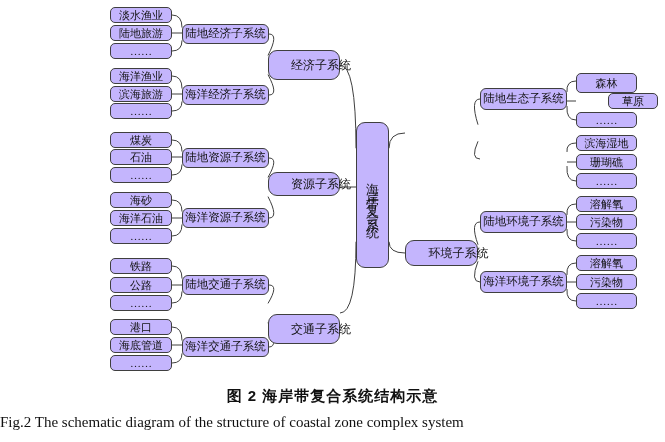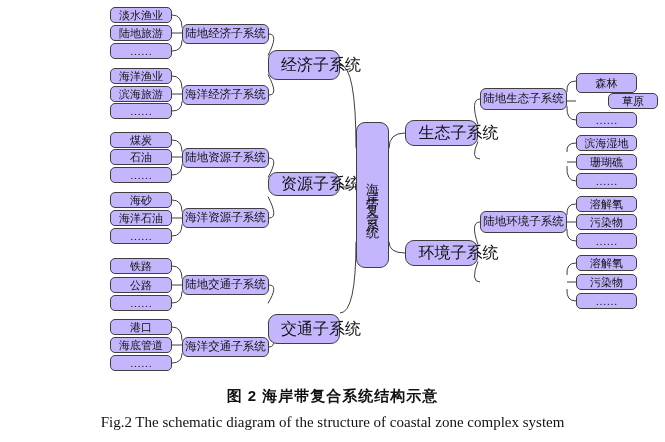--- a/index.html
+++ b/index.html
@@ -3,27 +3,27 @@
 <meta charset="utf-8">
 <style>
   html,body{margin:0;padding:0;background:#ffffff;}
   #page{position:relative;width:665px;height:442px;background:#ffffff;overflow:hidden;
         font-family:"Liberation Serif","DejaVu Serif",serif;color:#111;}
   #wires{position:absolute;left:0;top:0;width:665px;height:442px;}
   .bx{position:absolute;box-sizing:border-box;border:1px solid #3f3f3f;border-radius:5px;
       background:#c4b5fd;display:flex;align-items:center;justify-content:center;
       font-size:11px;line-height:1;white-space:nowrap;}
   .lv2{font-size:11.5px;border-radius:6px;}
-  .lv3{font-size:16px;border-radius:9px;padding-left:34px;}
+  .lv3{font-size:12px;border-radius:9px;padding-left:34px;}
   .ctr{font-size:13px;border-radius:9px;writing-mode:vertical-rl;text-orientation:upright;
        letter-spacing:7px;padding-top:4px;}
   .cap-zh{position:absolute;left:0;top:387px;width:665px;text-align:center;
           font-family:"Liberation Sans","DejaVu Sans",sans-serif;font-weight:bold;
           font-size:15px;letter-spacing:1px;}
-  .cap-en{position:absolute;left:0;top:414px;width:665px;text-align:center;
+  .cap-en{position:absolute;left:0;top:414px;width:665px;
           font-family:"Liberation Serif","DejaVu Serif",serif;font-size:15px;}
 </style>
 </head>
 <body>
 
 <div id="page">
   <svg id="wires" viewBox="0 0 665 442">
     <path id="wirepath" fill="none" stroke="#3f3f3f" stroke-width="1" d="M172,15Q182,15 182,27.6M172,33L182,33M172,51Q182,51 182,40.4M172,76Q182,76 182,88.6M172,94L182,94M172,111Q182,111 182,101.4M172,140Q182,140 182,151.6M172,157L182,157M172,175Q182,175 182,164.4M172,200Q182,200 182,211.6M172,218L182,218M172,236Q182,236 182,224.4M172,266Q182,266 182,278.6M172,285L182,285M172,303Q182,303 182,291.4M172,327Q182,327 182,340.6M172,345L182,345M172,363Q182,363 182,353.4M269,34Q279,34 268,55.4M269,95Q279,95 268,74.6M269,158Q279,158 268,177.4M269,218Q279,218 268,196.6M269,285Q279,285 268,303.4M269,347Q279,347 268,322.6M340,65Q356,65 356,148.28M340,187L356,187M340,313Q356,313 356,241.72M405,133Q389,133 389,148.28M405,253Q389,253 389,241.72M480,99Q470,99 478,124.68M480,159Q470,159 478,141.32M480,222Q470,222 478,244.68M480,282Q470,282 478,261.32M576,81Q566,81 567,91.96M576,101L567,101M576,120Q566,120 567,106.04M576,143Q566,143 567,151.96M576,162L567,162M576,181Q566,181 567,166.04M576,204Q566,204 567,214.96M576,222L567,222M576,241Q566,241 567,229.04M576,263Q566,263 567,274.96M576,282L567,282M576,301Q566,301 567,289.04"></path>
   </svg>
 
@@ -52,25 +52,25 @@
   <div class="bx lv2" id="l23" style="left:182px;top:208px;width:87px;height:20px">海洋资源子系统</div>
   <div class="bx lv2" id="l24" style="left:182px;top:275px;width:87px;height:20px">陆地交通子系统</div>
   <div class="bx lv2" id="l25" style="left:182px;top:337px;width:87px;height:20px">海洋交通子系统</div>
 
   <div class="bx lv3" id="l30" style="left:268px;top:50px;width:72px;height:30px">经济子系统</div>
   <div class="bx lv3" id="l31" style="left:268px;top:172px;width:72px;height:24px">资源子系统</div>
   <div class="bx lv3" id="l32" style="left:268px;top:314px;width:72px;height:30px">交通子系统</div>
 
   <div class="bx ctr" id="ctr" style="left:356px;top:122px;width:33px;height:146px">海岸带复合系统</div>
 
-  <div class="bx lv3" id="r30" style="left:405px;top:120px;width:73px;height:26px">生态子系统</div>
   <div class="bx lv3" id="r31" style="left:405px;top:240px;width:73px;height:26px">环境子系统</div>
 
   <div class="bx lv2" id="r20" style="left:480px;top:88px;width:87px;height:22px">陆地生态子系统</div>
   <div class="bx lv2" id="r22" style="left:480px;top:211px;width:87px;height:22px">陆地环境子系统</div>
+  <div class="bx lv2" id="r23" style="left:480px;top:271px;width:87px;height:22px">海洋环境子系统</div>
 
   <div class="bx" id="ra1" style="left:576px;top:73px;width:61px;height:20px">森林</div>
   <div class="bx" id="ra2" style="left:608px;top:93px;width:50px;height:16px">草原</div>
   <div class="bx" id="ra3" style="left:576px;top:112px;width:61px;height:16px">……</div>
   <div class="bx" id="rb1" style="left:576px;top:135px;width:61px;height:16px">滨海湿地</div>
   <div class="bx" id="rb2" style="left:576px;top:154px;width:61px;height:16px">珊瑚礁</div>
   <div class="bx" id="rb3" style="left:576px;top:173px;width:61px;height:16px">……</div>
   <div class="bx" id="rc1" style="left:576px;top:196px;width:61px;height:16px">溶解氧</div>
   <div class="bx" id="rc2" style="left:576px;top:214px;width:61px;height:16px">污染物</div>
   <div class="bx" id="rc3" style="left:576px;top:233px;width:61px;height:16px">……</div>

